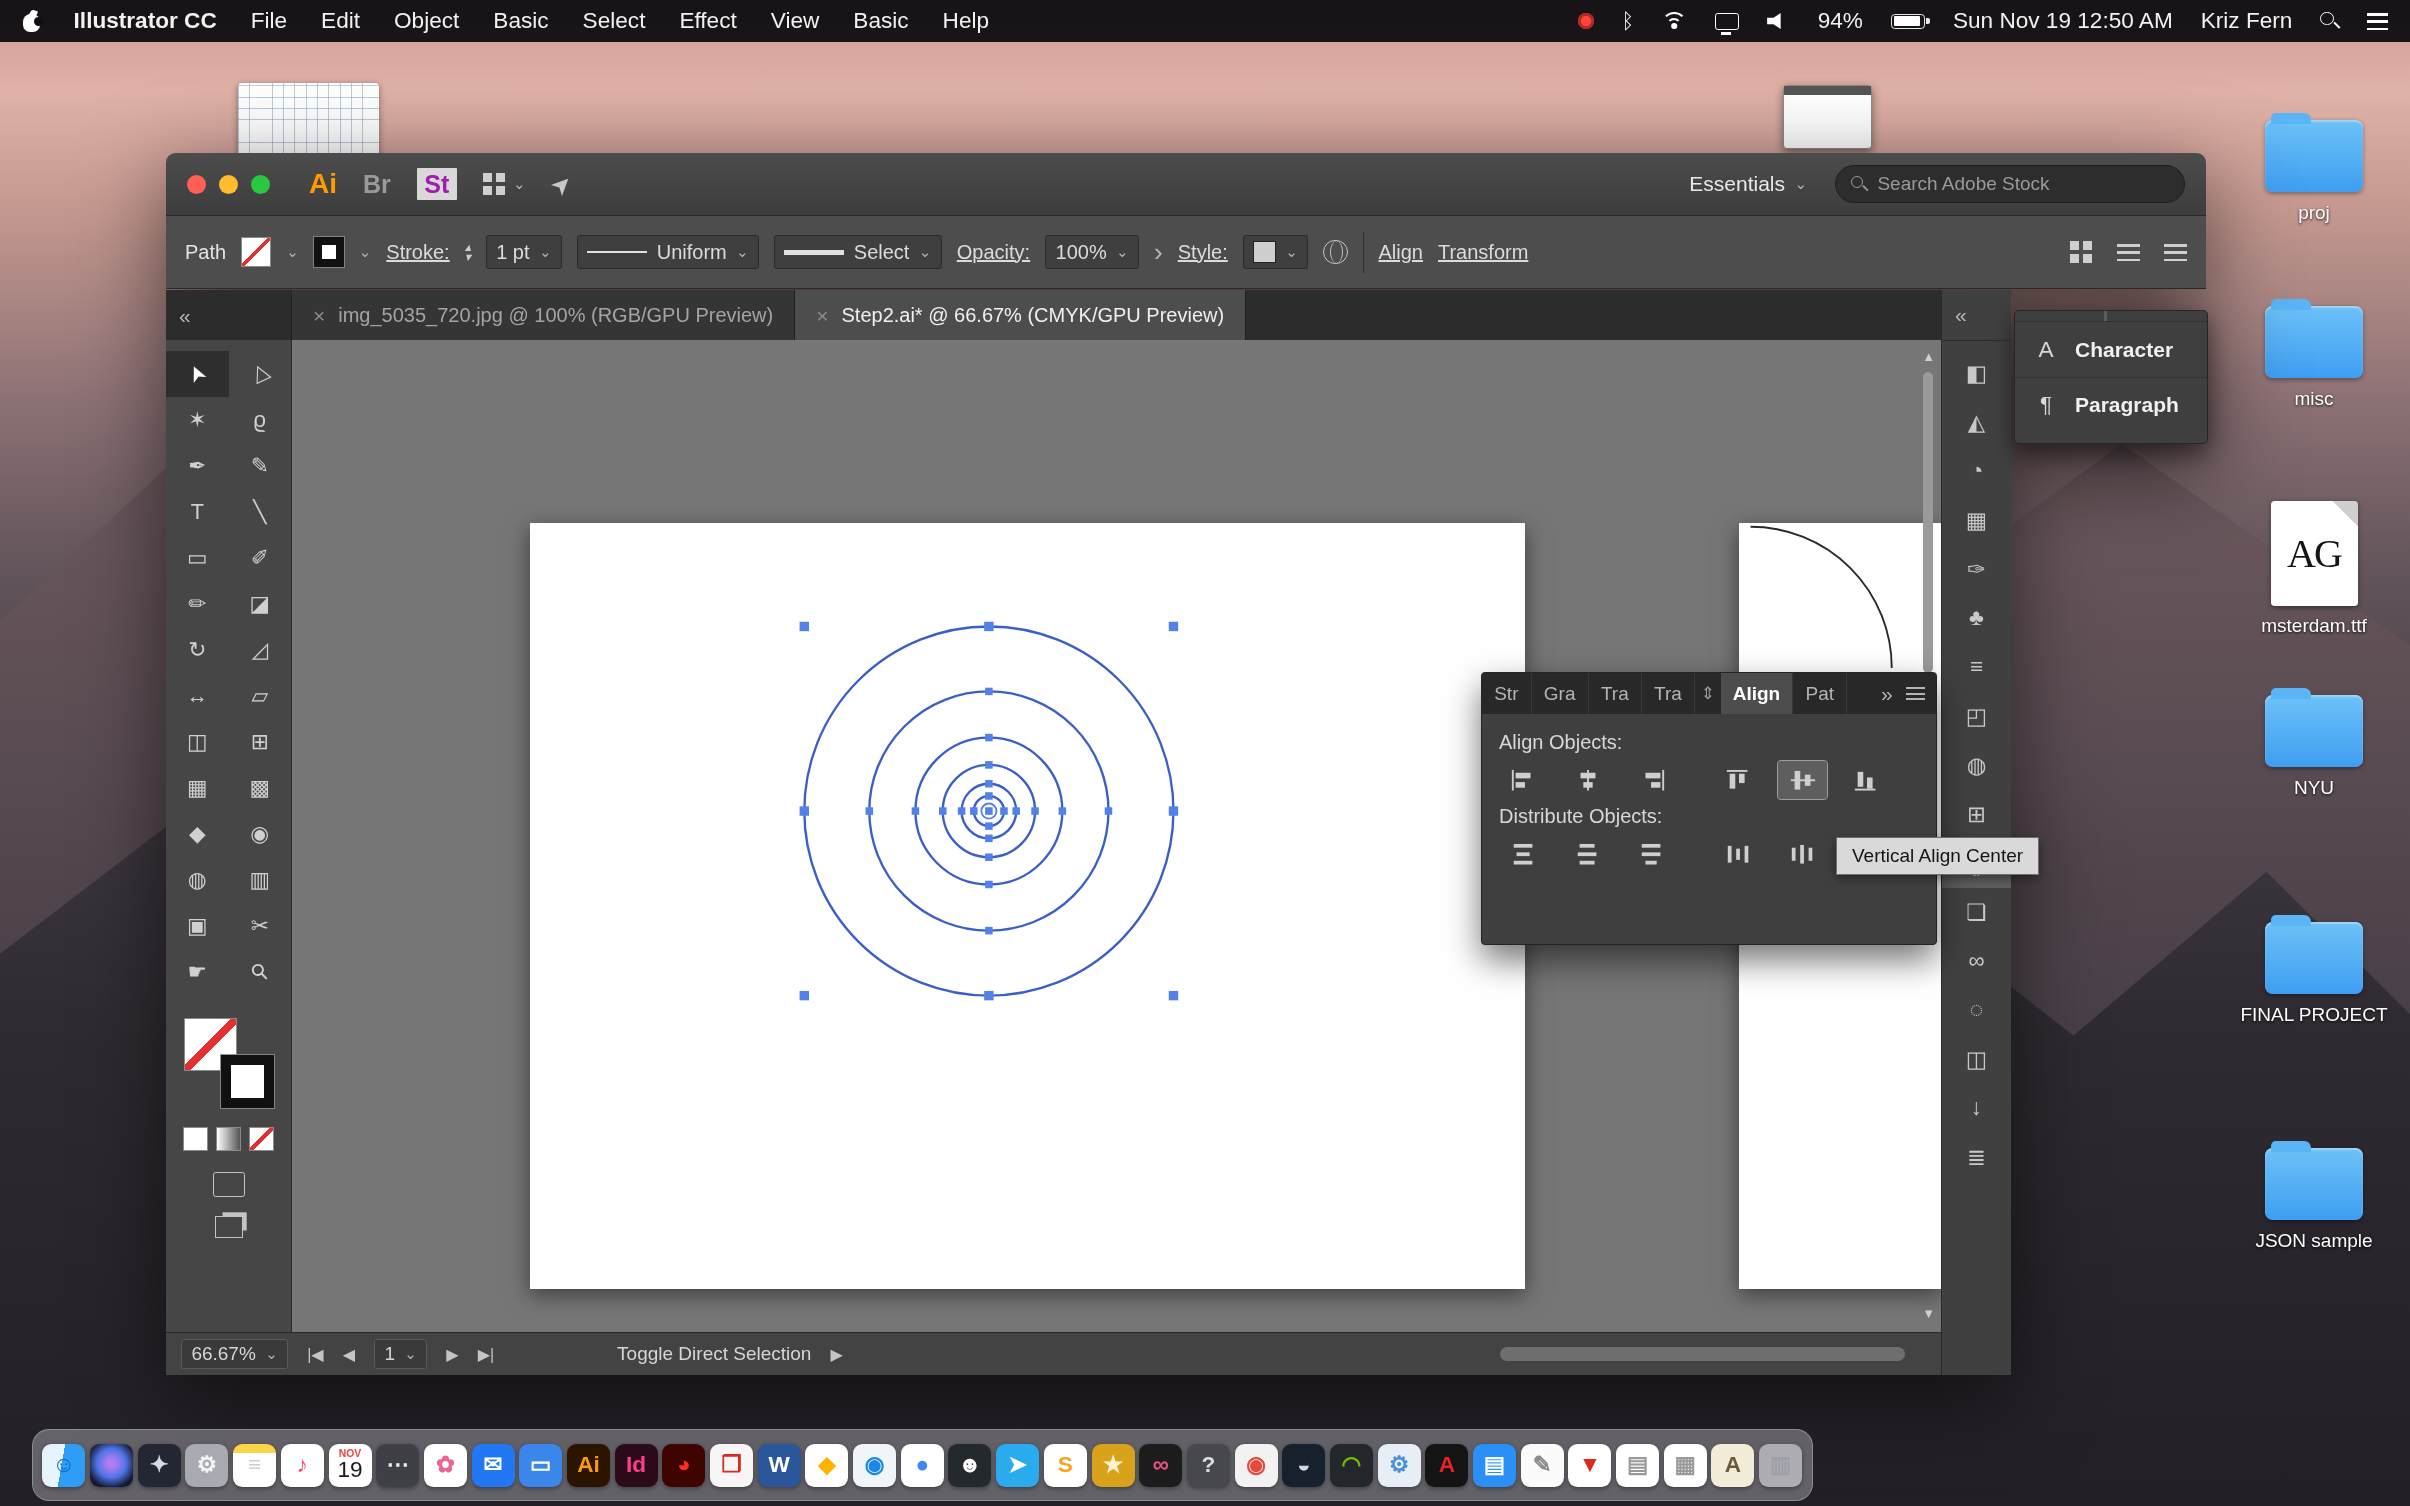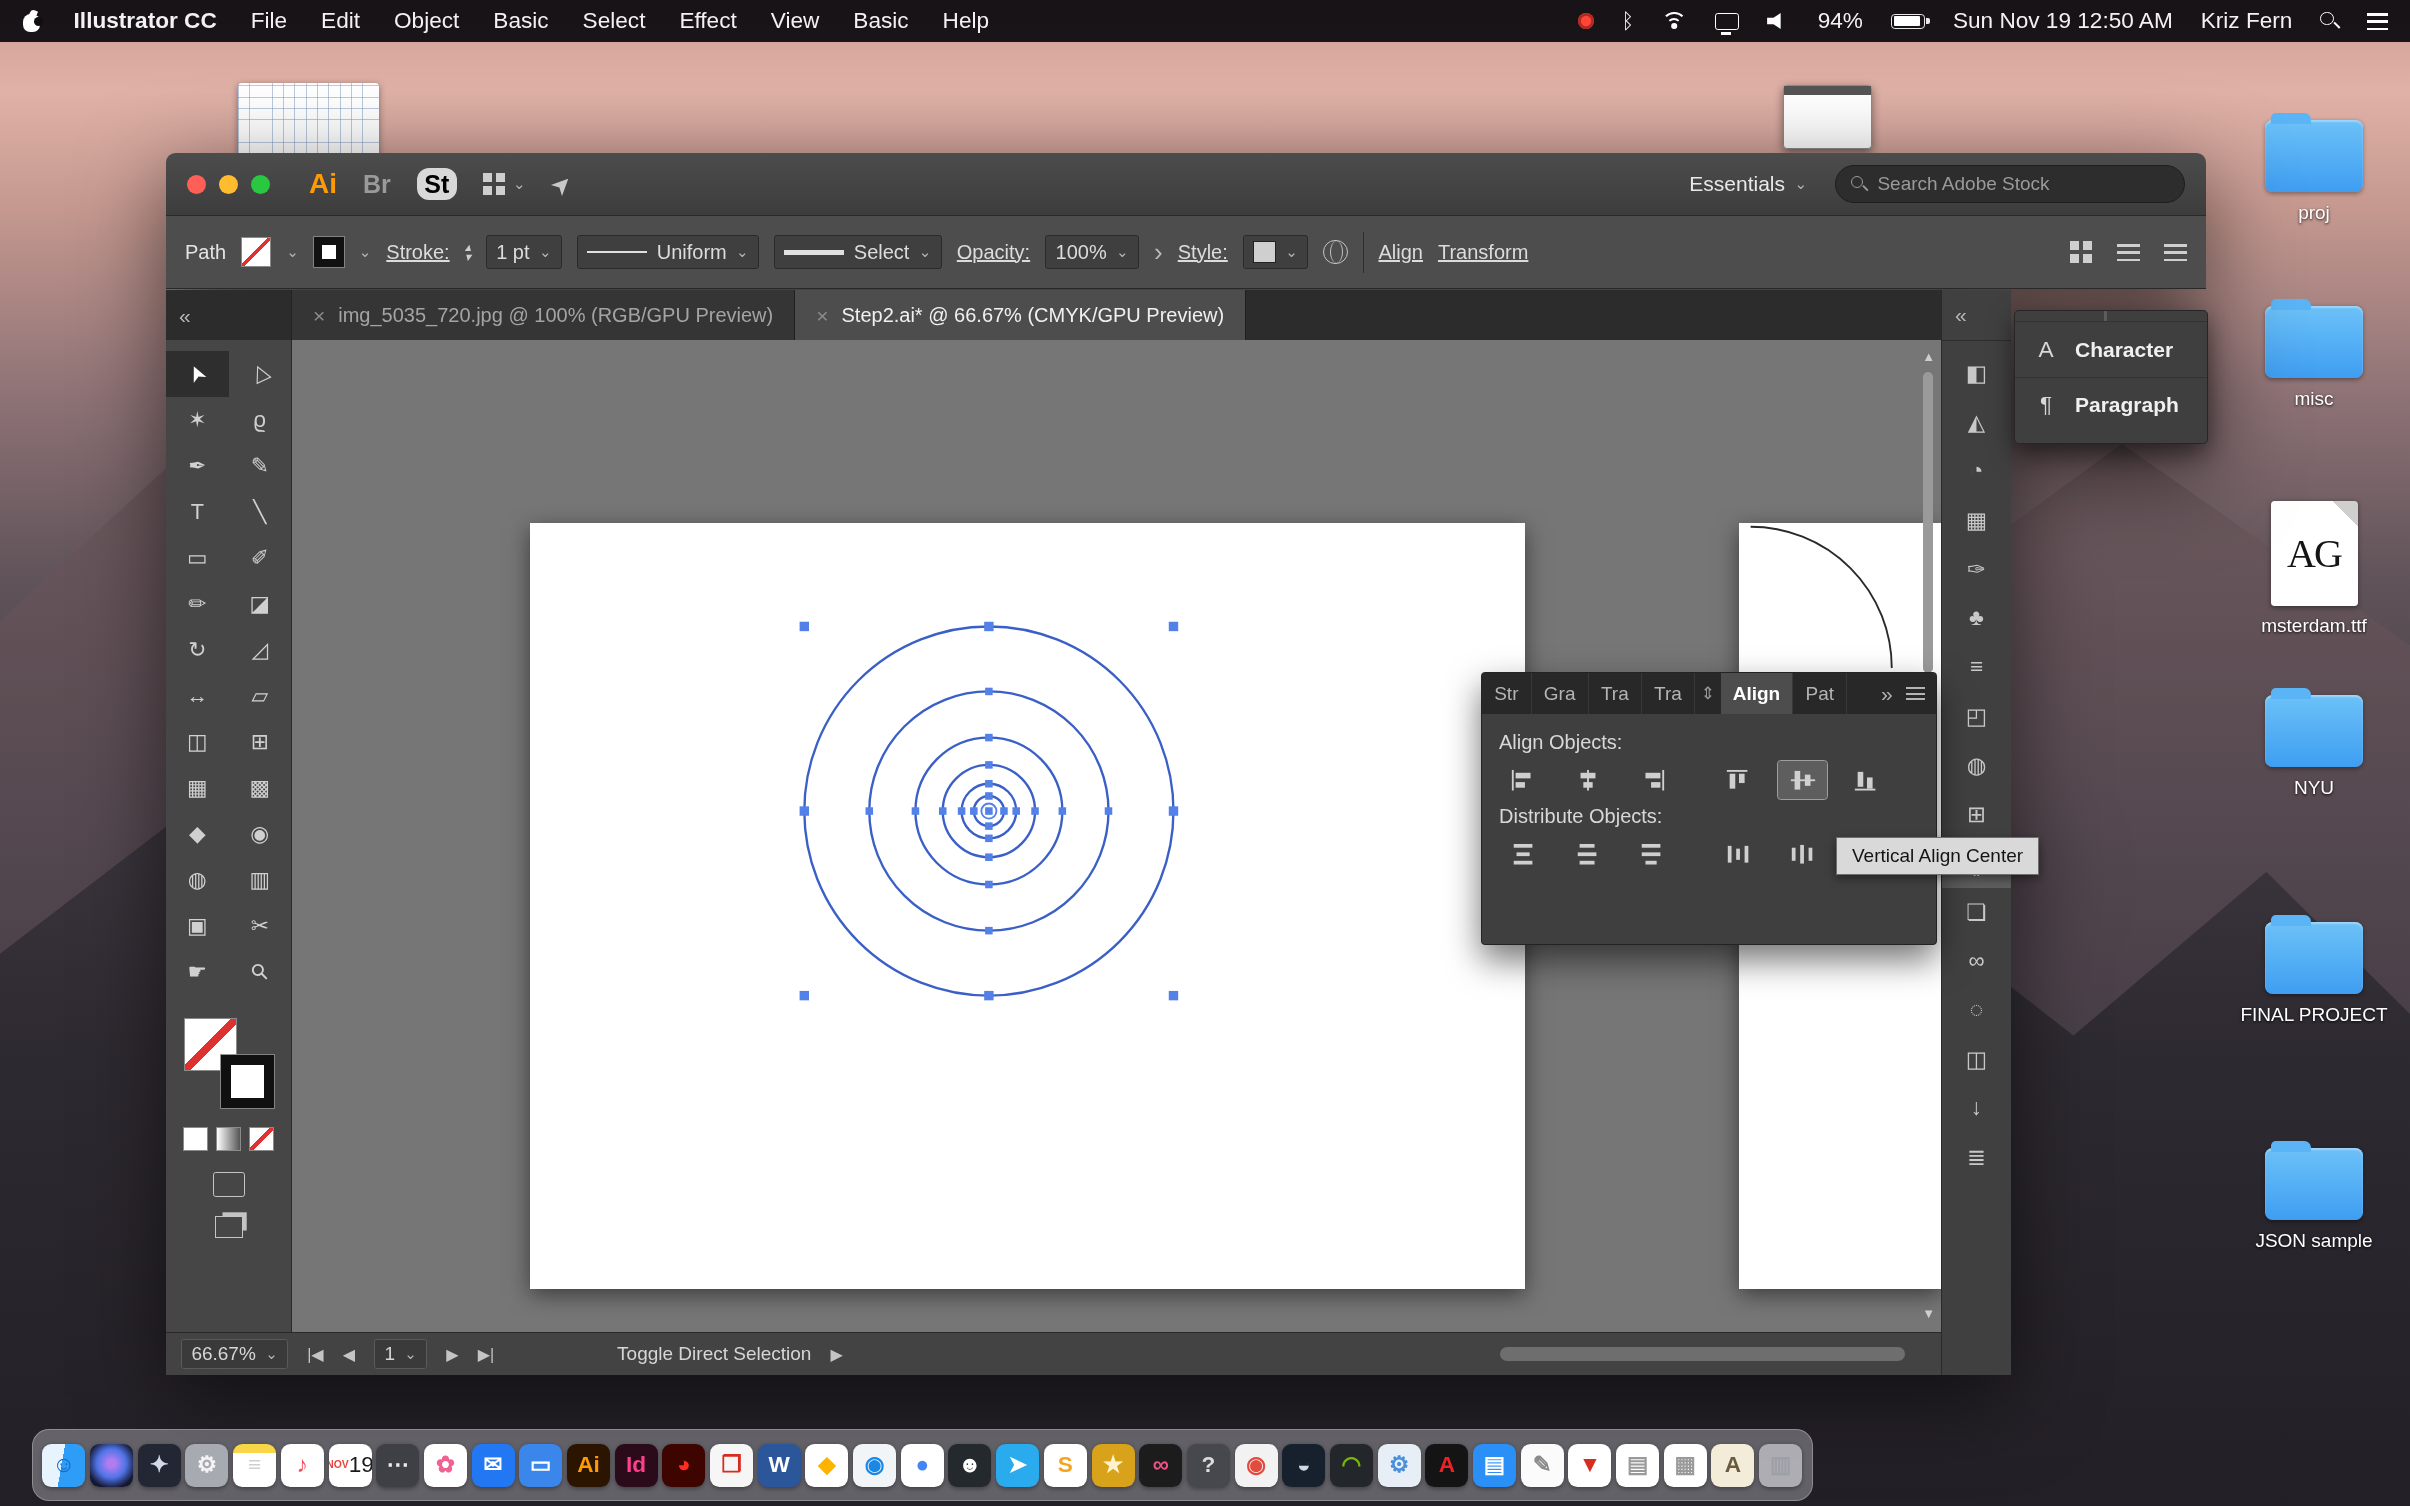--- a/index.html
+++ b/index.html
@@ -65,21 +65,21 @@
   .thumb::before { content:""; position:absolute; left:0; right:0; top:0; height:9.4px; background:#555; }
 
   
   .ai-window { position:absolute; left:166px; top:153px; width:2040px; height:1222px; z-index:10; filter:drop-shadow(0 22.6px 43px rgba(0,0,0,.55)); }
   .titlebar { position:absolute; left:0; top:0; right:0; height:63px; background:linear-gradient(#4c4c4c,#3d3d3d); border-bottom:0.9px solid #2a2a2a; border-radius:9.4px 9.4px 0 0; display:flex; align-items:center; padding:0 21px; gap:26px; }
   .tl { width:19px; height:19px; border-radius:50%; }
   .tl.red{ background:#ff5f57; } .tl.yel{ background:#febc2e; } .tl.grn{ background:#28c840; }
   .lights { display:flex; gap:13px; margin-right:13px; }
   .tb-logo { color:#ff9a00; font-weight:bold; font-size:28px; }
   .tb-badge { color:#9a9a9a; font-weight:bold; font-size:25px; }
-  .tb-badge.st { background:#d8d8d8; color:#000000; padding:1.9px 7.5px; border-radius:12px; }
+  .tb-badge.st { background:#d8d8d8; color:#a21caf; padding:1.9px 7.5px; border-radius:1px; }
   .arrange { display:flex; align-items:center; gap:7.5px; }
   .icon-grid { width:22.6px; height:22.6px; background:
     linear-gradient(#cfcfcf,#cfcfcf) 0 0/9.4px 9.4px no-repeat,
     linear-gradient(#cfcfcf,#cfcfcf) 13px 0/9.4px 9.4px no-repeat,
     linear-gradient(#cfcfcf,#cfcfcf) 0 13px/9.4px 9.4px no-repeat,
     linear-gradient(#cfcfcf,#cfcfcf) 13px 13px/9.4px 9.4px no-repeat; }
   .rocket { color:#c8c8c8; font-size:24.5px; display:inline-block; transform:rotate(-45deg); }
   .tb-right { margin-left:auto; display:flex; align-items:center; gap:28px; }
   .workspace { color:#e8e8e8; font-size:21px; display:flex; gap:9.4px; align-items:center; }
   .search-field { width:350px; height:38px; background:#2d2d2d; border:0.9px solid #1e1e1e; border-radius:19px; display:flex; align-items:center; padding:6px 15px; gap:9.4px; }
@@ -174,21 +174,21 @@
   .sb-nav { font-size:16px; color:#c4c4c4; }
   .sb-hint { margin-left:104px; }
   .hs-track { flex:1; height:22.6px; position:relative; margin:0 11.3px; }
   .hs-thumb { position:absolute; right:9.4px; width:405px; top:3.8px; height:14px; background:#6e6e6e; border-radius:7.5px; }
 
   
   .dock { position:absolute; left:32px; bottom:5.6px; height:72px; background:rgba(240,240,245,.32); border:0.9px solid rgba(255,255,255,.28); border-radius:17px; display:flex; align-items:center; gap:4.7px; padding:0 9.4px; z-index:60; }
   .dock-item { width:43px; height:43px; border-radius:9.4px; display:flex; align-items:center; justify-content:center; box-shadow:0 1.9px 4.7px rgba(0,0,0,.35); overflow:hidden; }
   .dock-glyph { font-size:22.6px; font-weight:bold; line-height:1; }
   .dock-glyph:empty { display:none; }
-  .dock-cal { display:flex; flex-direction:row; align-items:center; line-height:1; }
+  .dock-cal { display:flex; flex-direction:column; align-items:center; line-height:1; }
   .dock-cal span:empty { display:none; }
   .cal-month { font-size:10.4px; font-weight:bold; color:#e8453c; }
   .cal-day { font-size:22.6px; color:#1a1a1a; }
 </style>
 </head>
 <body>
 
 <div class="screen" data-name="screen">
 
   <div class="desktop-bg" data-name="desktop-wallpaper"></div>

